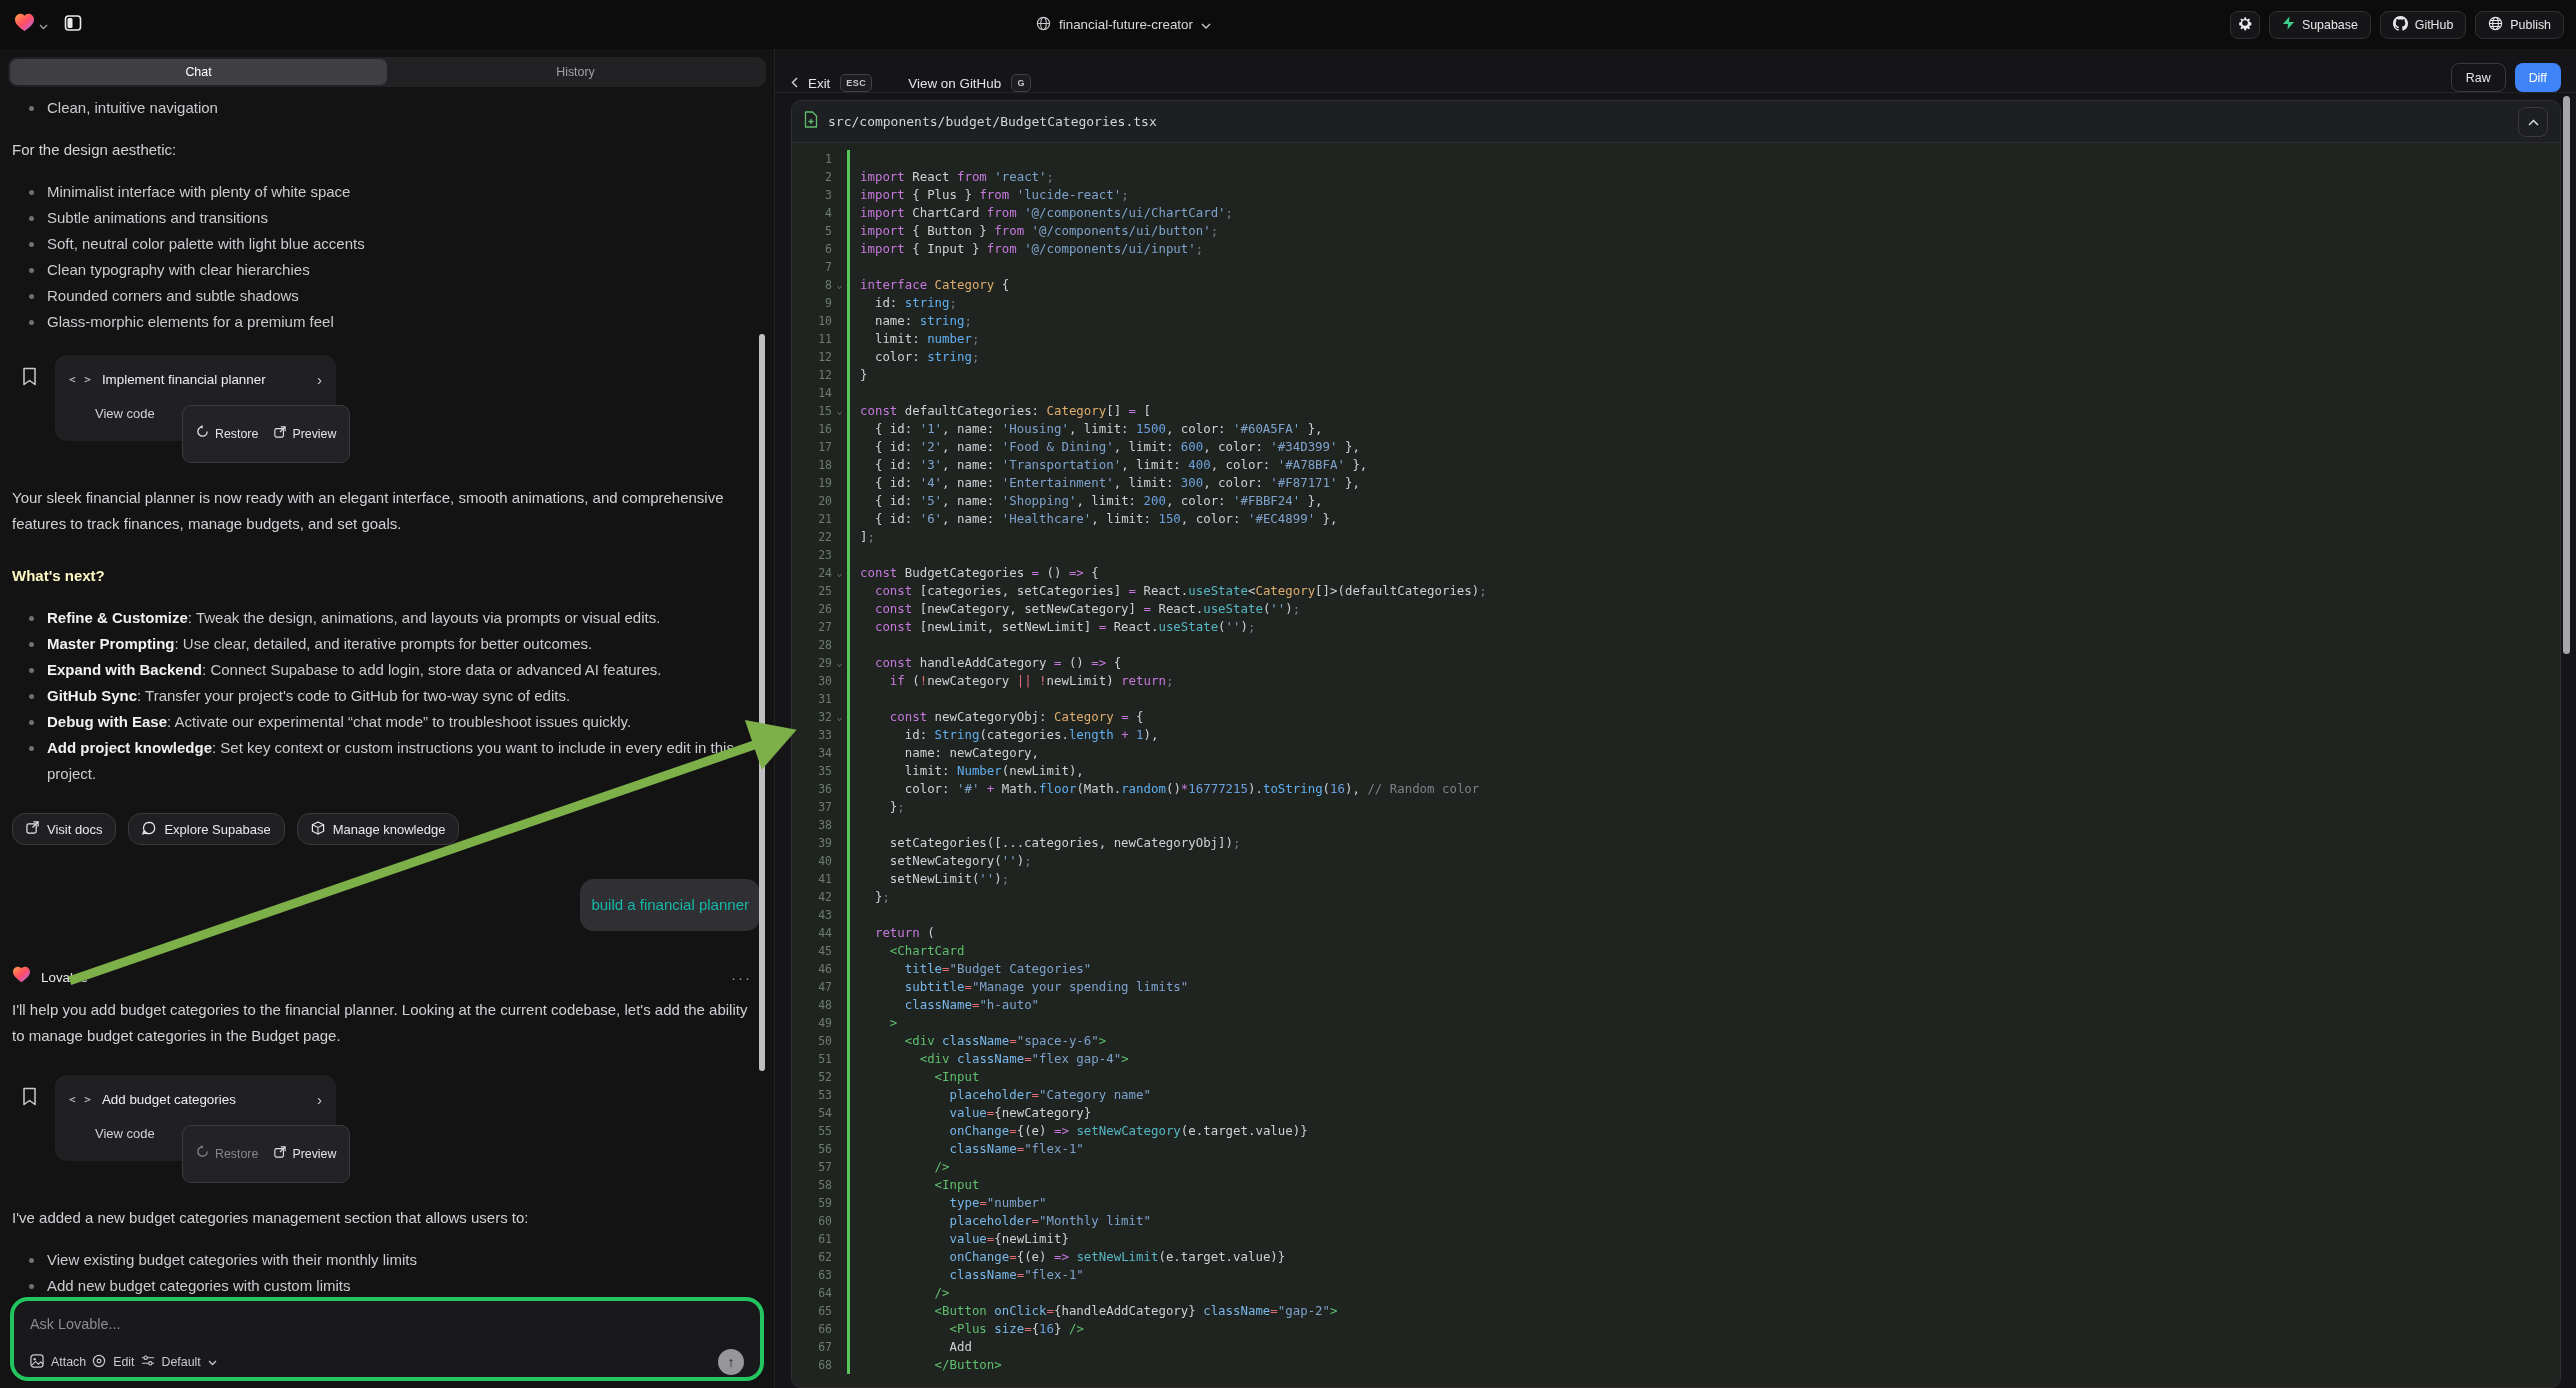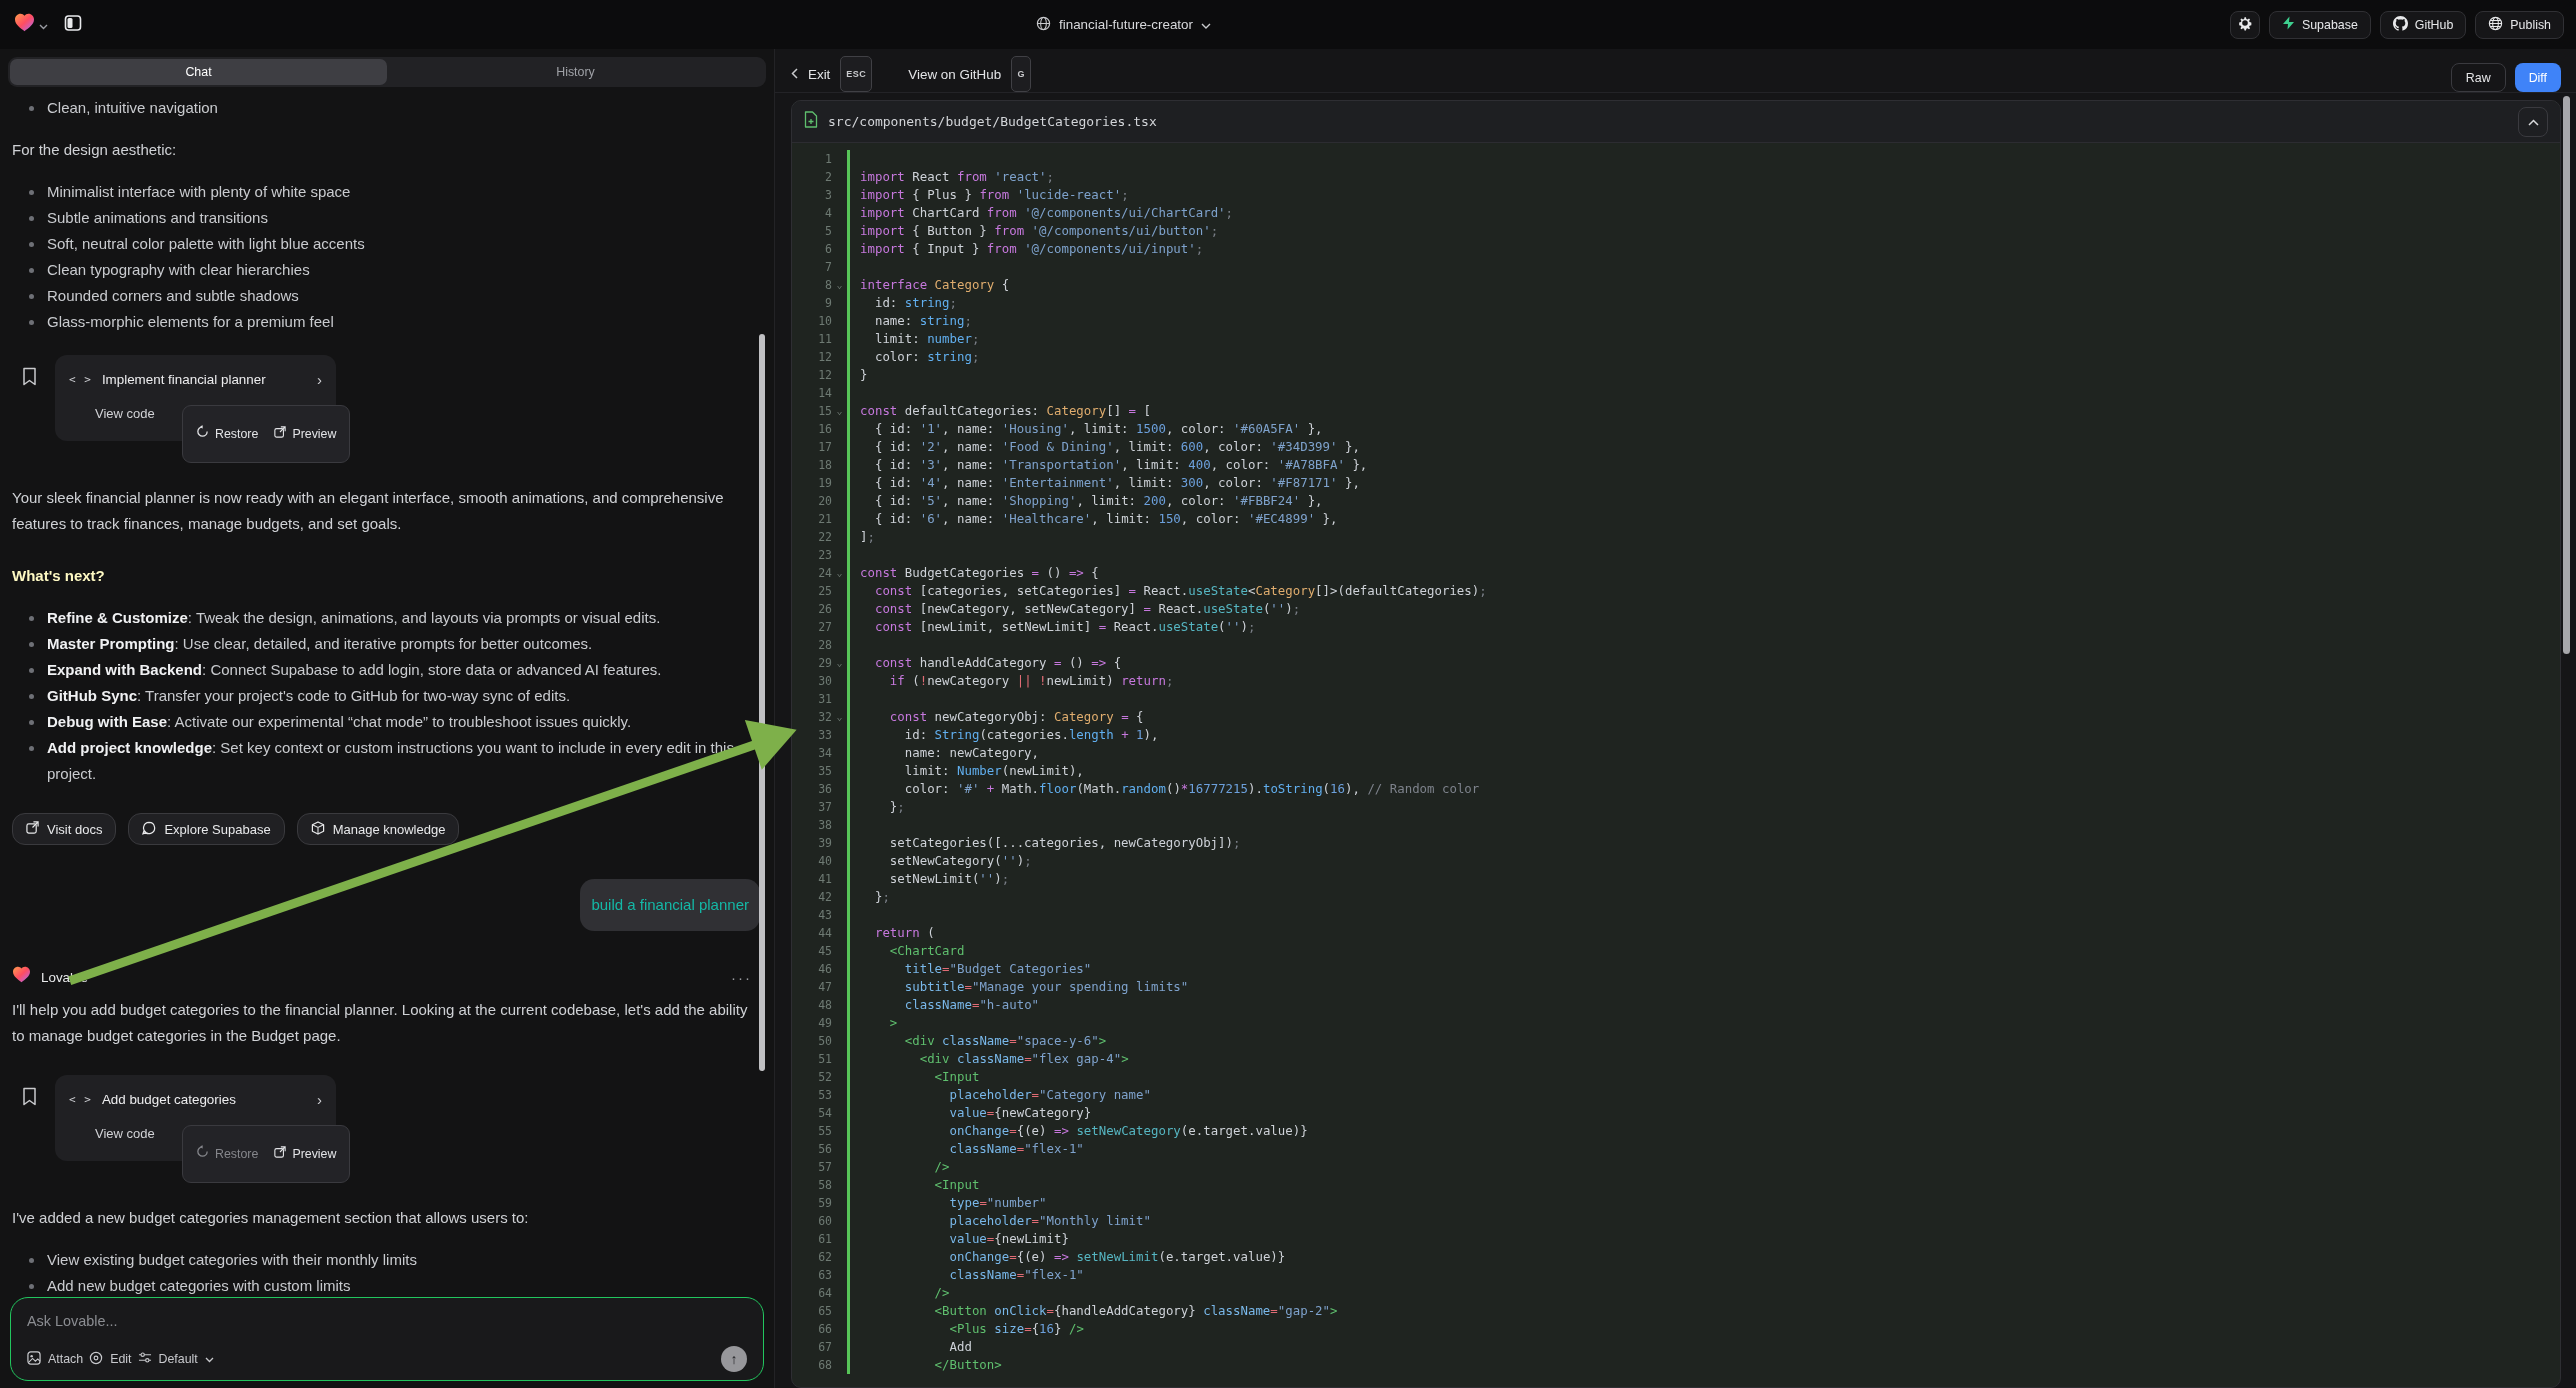--- a/index.html
+++ b/index.html
@@ -74,36 +74,36 @@
   .assistant-name { color:#e8e9eb; font-size:13.4px; }
   .more-dots { margin-left:auto; margin-right:8px; color:#9a9ca1; font-size:15px; letter-spacing:2px;
     cursor:pointer; }
 
   
   .chat-scrollbar { position:absolute; left:759px; top:285px; width:6px; height:737px; background:#cfcfd2;
     border-radius:3px; opacity:.92; cursor:pointer; }
 
   
   .composer { position:absolute; left:10px; top:1248px; width:754px; height:84px; background:#19191b;
-    border:1px solid #22c55e; border-radius:18px; padding:14px 16px 10px 16px; }
+    border:4px solid #22c55e; border-radius:18px; padding:14px 16px 10px 16px; }
   .composer input { width:100%; background:transparent; border:none; outline:none; color:#e6e7e9;
     font-size:14.4px; font-family:"Liberation Sans", sans-serif; }
   .composer input::placeholder { color:#8b8d92; }
   .composer-row { display:flex; align-items:center; gap:6px; margin-top:16px; }
   .comp-btn { display:flex; align-items:center; gap:7px; background:transparent; border:none;
     color:#c8c9cd; font-size:12.4px; cursor:pointer; }
   .send-btn { margin-left:auto; width:26px; height:26px; border-radius:50%; background:#97979b; border:none;
     color:#222225; font-size:14px; display:flex; align-items:center; justify-content:center; cursor:pointer; }
 
   
   .code-header { position:absolute; left:0; top:0; width:1802px; height:44px; border-bottom:1px solid #232327;
     display:flex; align-items:flex-end; padding:0 16px; gap:14px; }
   .exit-btn { display:flex; align-items:center; gap:10px; background:transparent; border:none;
     color:#e3e4e7; font-size:13.4px; cursor:pointer; }
-  .kbd { display:inline-flex; align-items:center; justify-content:center; height:36px; min-width:20px;
+  .kbd { display:inline-flex; align-items:center; justify-content:center; height:18px; min-width:20px;
     padding:0 5px; border:1px solid #404045; border-radius:5px; background:#1d1d20; color:#c9cacd;
     font-size:9px; font-weight:bold; letter-spacing:0.5px; }
   .vog { display:flex; align-items:center; gap:10px; margin-left:22px; color:#e3e4e7; font-size:13.4px;
     cursor:pointer; }
   .hdr-right { margin-left:auto; display:flex; gap:9px; }
   .raw-btn { height:29px; padding:0 14px; background:transparent; border:1px solid #3a3a3f; border-radius:8px;
     color:#e5e6e8; font-size:12.4px; cursor:pointer; }
   .diff-btn { height:29px; padding:0 14px; background:#3f83f8; border:none; border-radius:8px;
     color:#ffffff; font-size:12.4px; cursor:pointer; }
 

